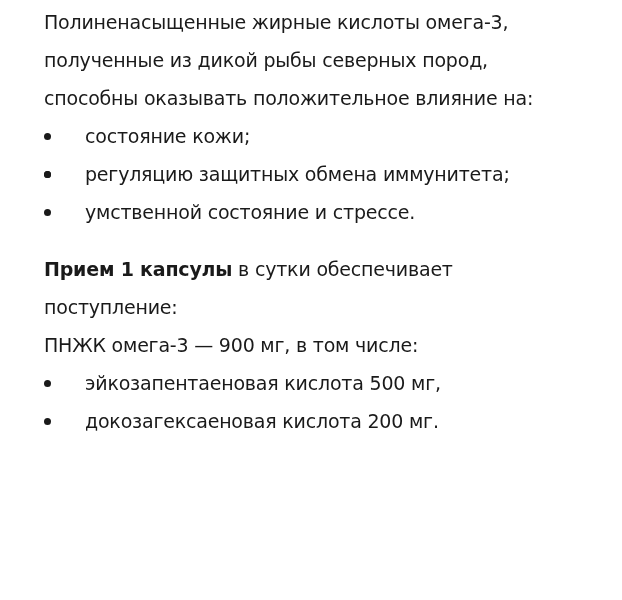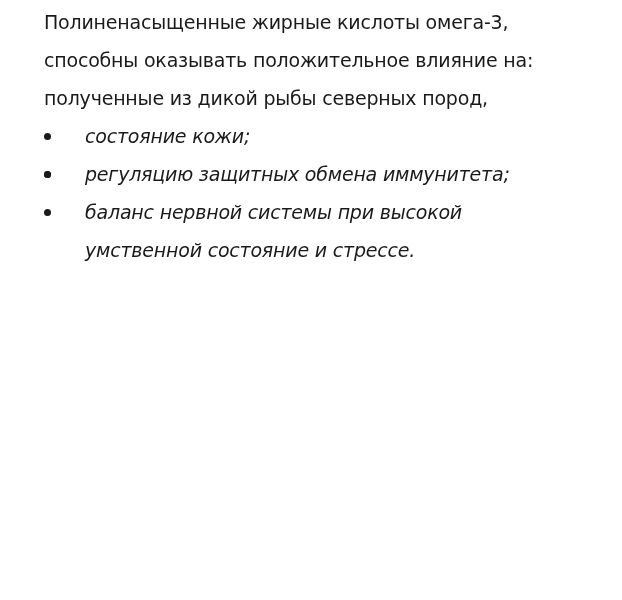--- a/index.html
+++ b/index.html
@@ -2,50 +2,64 @@
 <html><head>
 <meta charset="utf-8">
 <style>
   html, body { margin:0; padding:0; background:#ffffff; }
   body { width:622px; height:600px; overflow:hidden; position:relative;
          font-family:"DejaVu Sans", "Liberation Sans", sans-serif; color:#1a1a1a; }
   .doc { position:absolute; left:26px; top:0; width:590px; }
   .line { font-size:19px; line-height:38px; height:38px; white-space:nowrap; letter-spacing:-0.2px;margin-left:18px; }
   .p1 { margin-top:3px; }
   ul.bl { list-style:none; margin:0; padding:0; }
-  ul.bl li { position:relative; padding-left:41px;font-style:italic; }
+  ul.bl li { position:relative; padding-left:41px; }
   ul.bl li .dot { position:absolute; left:18px; top:16px; width:7px; height:7px; border-radius:50%; background:#1a1a1a; }
   .bold { font-weight:bold; }
   .list1 { margin-top:19px; }
   .p2 { margin-top:19px; }
   .list2 { margin-top:18px; }
 </style>
 </head>
 <body>
 
 <div class="doc">
   <div class="p1">
     <div class="line">Полиненасыщенные жирные кислоты омега-3,</div>
+    <div class="line">полученные из дикой рыбы северных пород,</div>
     <div class="line">способны оказывать положительное влияние на:</div>
-    <div class="line">полученные из дикой рыбы северных пород,</div>
   </div>
 
   <ul class="bl list1">
     <li>
       <span class="dot"></span>
       <div class="line">состояние кожи;</div>
     </li>
     <li>
       <span class="dot"></span>
     </li>
     <li>
       <span class="dot"></span>
       <div class="line">регуляцию защитных обмена иммунитета;</div>
     </li>
     <li>
       <span class="dot"></span>
-      <div class="line">баланс нервной системы при высокой</div>
       <div class="line">умственной состояние и стрессе.</div>
     </li>
   </ul>
 
+  <div class="p2">
+    <div class="line"><span class="bold">Прием 1 капсулы</span><span> в сутки обеспечивает</span></div>
+    <div class="line">поступление:</div>
+    <div class="line">ПНЖК омега-3 — 900 мг, в том числе:</div>
+  </div>
 
+  <ul class="bl list2">
+    <li>
+      <span class="dot"></span>
+      <div class="line">эйкозапентаеновая кислота 500 мг,</div>
+    </li>
+    <li>
+      <span class="dot"></span>
+      <div class="line">докозагексаеновая кислота 200 мг.</div>
+    </li>
+  </ul>
 </div>
 
 </body></html>

